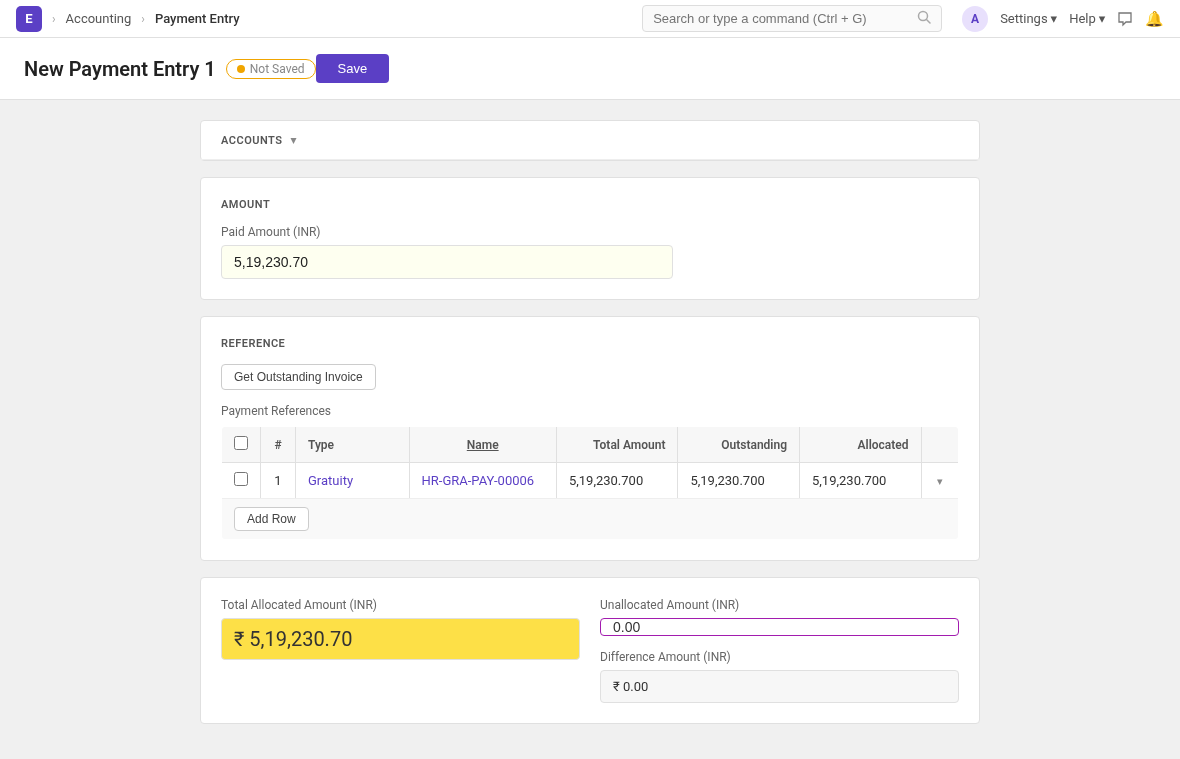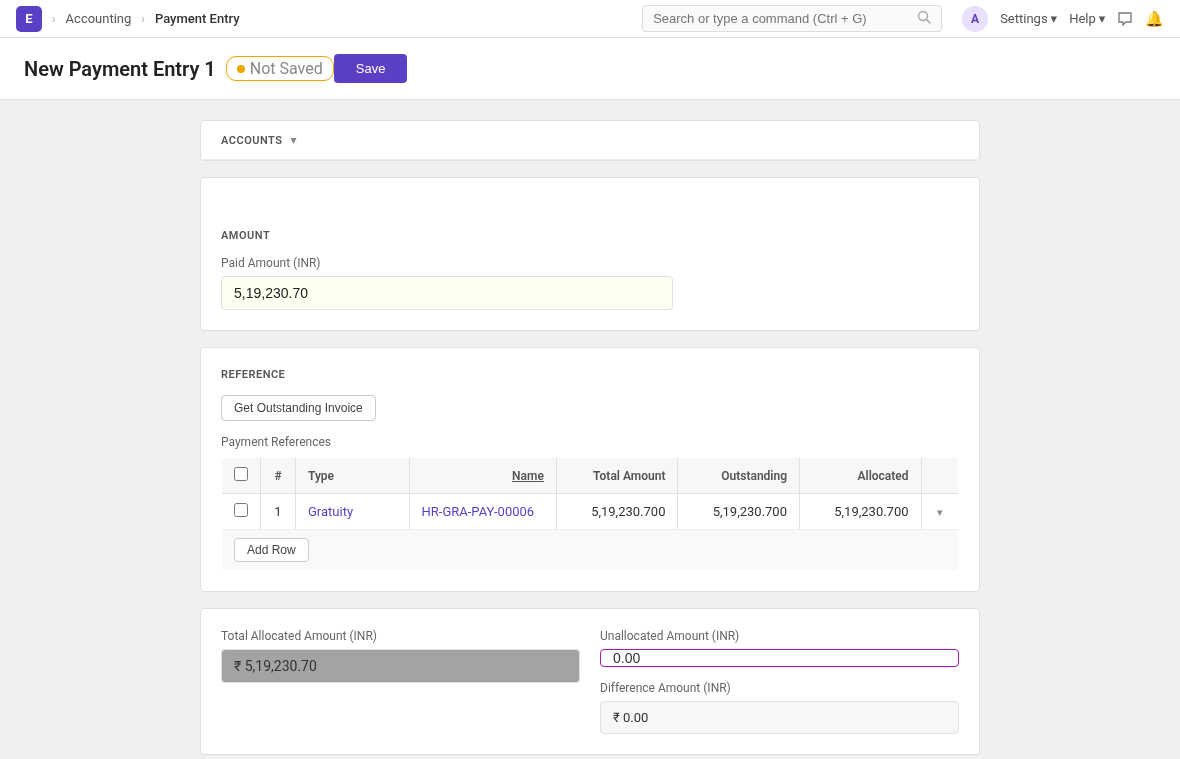--- a/index.html
+++ b/index.html
@@ -34,21 +34,21 @@
     .nav-link { color: #555; font-size: 13px; cursor: pointer; display: flex; align-items: center; gap: 3px; }
     .bell-icon { font-size: 15px; color: #777; cursor: pointer; }
 
     
     .page-header {
       background: #fff; padding: 16px 24px; border-bottom: 1px solid #e0e0e0;
       display: flex; align-items: center; 
     }
     .page-title { font-size: 20px; font-weight: 600; color: #222; display: flex; align-items: center; gap: 10px; }
     .not-saved-badge {
-      font-size: 16px; background: #fff; border: 1px solid #f0a500;
+      font-size: 12px; background: #fff; border: 1px solid #f0a500;
       color: #888; border-radius: 10px; padding: 2px 10px; font-weight: 400;
       display: flex; align-items: center; gap: 5px;
     }
     .not-saved-dot { width: 8px; height: 8px; background: #f0a500; border-radius: 50%; display: inline-block; }
     .save-btn {
       background: #5b3fc5; color: #fff; border: none; border-radius: 4px;
       padding: 7px 22px; font-size: 13px; font-weight: 500; cursor: pointer;
     }
 
     
@@ -87,21 +87,21 @@
       background: #f7f7f7; text-align: right; padding: 9px 12px;
       font-size: 12px; font-weight: 600; color: #555; border-bottom: 1px solid #e0e0e0;
       border-right: 1px solid #e0e0e0;
     }
     .ref-table th:first-child, .ref-table th:nth-child(2) { text-align: center; }
     .ref-table th:nth-child(3), .ref-table th:nth-child(4) { text-align: left; }
     .ref-table th:last-child { border-right: none; }
     .ref-table td {
       padding: 9px 12px; font-size: 13px; color: #333;
       border-bottom: 1px solid #eee; border-right: 1px solid #e0e0e0;
-      text-align: right;
+      text-align: left;
     }
     .ref-table td:first-child { text-align: center; }
     .ref-table td:nth-child(2) { text-align: center; }
     .ref-table td:nth-child(3) { text-align: left; color: #5b3fc5; }
     .ref-table td:nth-child(4) { text-align: left; color: #5b3fc5; }
     .ref-table td:last-child { border-right: none; text-align: center; }
     .ref-table tr:last-child td { border-bottom: none; }
     .ref-table tr.data-row td { background: #fff; }
     input[type=checkbox] { width: 14px; height: 14px; cursor: pointer; }
     .add-row-row td { background: #f9f9f9; text-align: left !important; }
@@ -110,21 +110,21 @@
       padding: 4px 12px; font-size: 12px; color: #444; cursor: pointer;
     }
     .dropdown-arrow { color: #888; font-size: 11px; }
 
     
     .writeoff-grid { display: grid; grid-template-columns: 1fr 1fr; gap: 20px; }
     .writeoff-left {}
     .writeoff-right {}
     .total-allocated-field {
       border: 1px solid #e0e0e0; border-radius: 4px; padding: 8px 12px;
-      font-size: 14px; background: #a3a3a3; color: #333; display: flex; align-items: center; gap: 4px;
+      font-size: 20px; background: #fde047; color: #333; display: flex; align-items: center; gap: 4px;
     }
     .unallocated-input {
       border: 1px solid #a21caf; border-radius: 4px; padding: 0 12px;
       font-size: 14px; width: 100%; background: #fff; color: #333; outline: none;
     }
     .diff-field {
       border: 1px solid #e0e0e0; border-radius: 4px; padding: 8px 12px;
       font-size: 13px; background: #f7f7f7; color: #333;
     }
   </style>
@@ -182,38 +182,38 @@
 
   <div class="section">
     <div class="section-header">
       <span class="section-title">ACCOUNTS</span>
       <span class="section-chevron">▾</span>
     </div>
   </div>
 
   <div class="section">
     <div class="section-body">
-      <div class="section-title" style="margin-bottom:14px;margin-top:31px;">AMOUNT</div>
+      <div class="section-title" style="margin-bottom:14px;">AMOUNT</div>
       <div class="field-label">Paid Amount (INR)</div>
       <input class="field-input" type="text" value="5,19,230.70" style="">
     </div>
   </div>
 
   <div class="section">
     <div class="section-body">
       <div class="section-title" style="margin-bottom:14px;">REFERENCE</div>
       <button class="get-invoice-btn">Get Outstanding Invoice</button>
       <div class="payment-refs-label">Payment References</div>
       <table class="ref-table">
         <thead>
           <tr>
             <th style="width:36px;"><input type="checkbox" style=""></th>
             <th style="width:36px;">#</th>
             <th style="text-align:left;width:130px;">Type</th>
-            <th style="text-align:right;width:180px;text-decoration:underline;">Name</th>
+            <th style="text-align:center;width:180px;text-decoration:underline;">Name</th>
             <th style="width:130px;">Total Amount</th>
             <th style="width:130px;">Outstanding</th>
             <th style="width:130px;">Allocated</th>
             <th style="width:40px;"></th>
           </tr>
         </thead>
         <tbody>
           <tr class="data-row">
             <td><input type="checkbox" style=""></td>
             <td>1</td>

